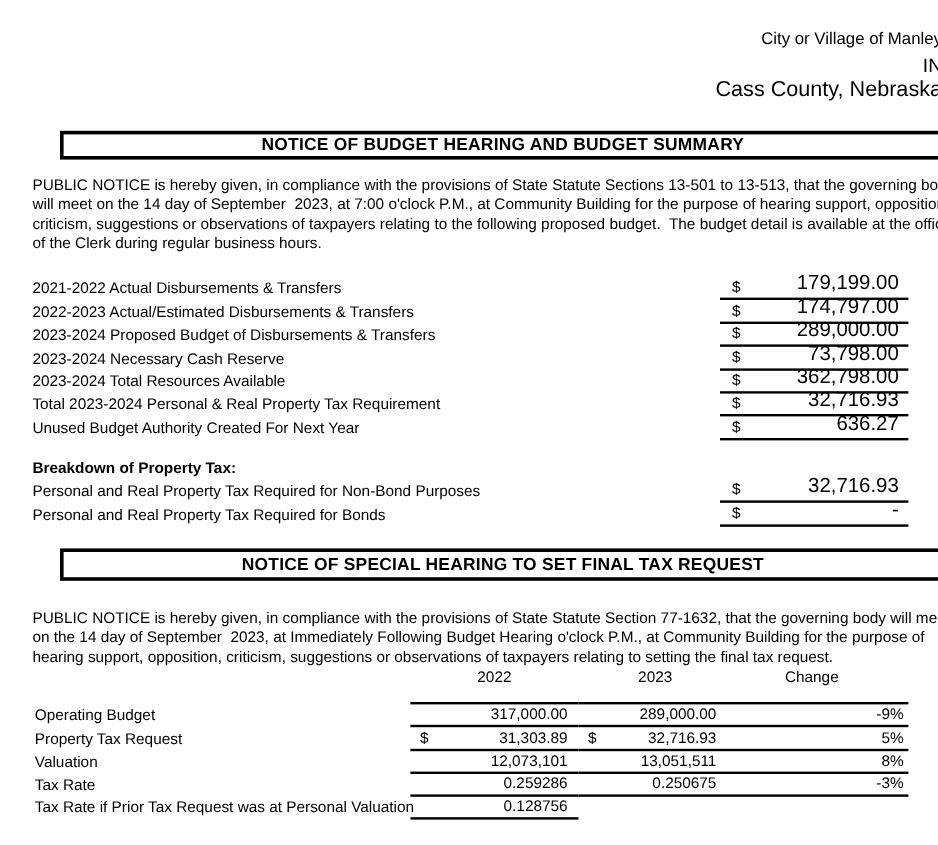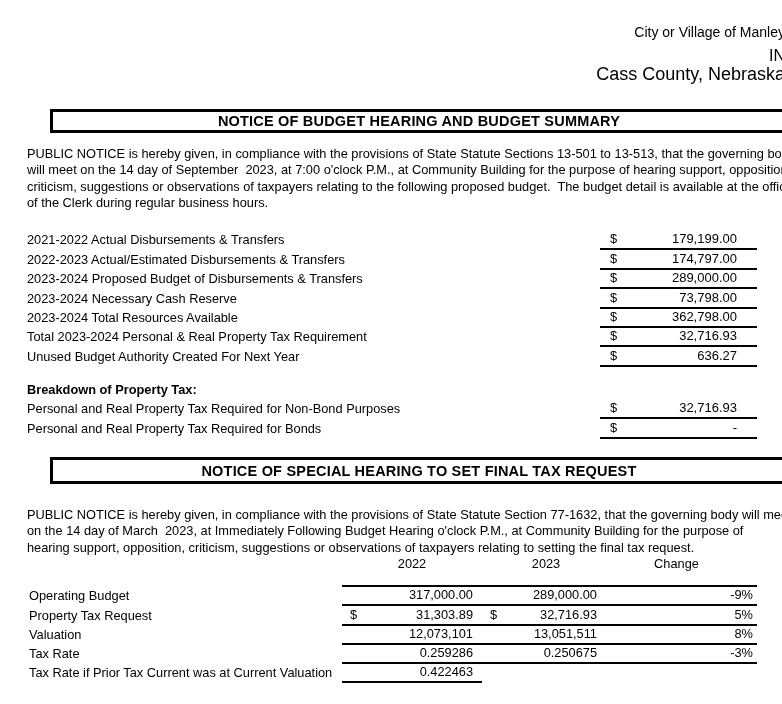--- a/index.html
+++ b/index.html
@@ -47,21 +47,21 @@
   .t1 { position: absolute; left: 0; width: 782px; }
   .t1-main { top: 231px; }
   .t1-breakdown { top: 400px; }
   .t1-row { position: relative; height: 19.4px; }
   .t1-label { position: absolute; left: 27px; bottom: 3px; font-size: 12.8px; white-space: pre; }
   .t1-amount-cell {
     position: absolute; left: 600px; width: 157px; top: 0; bottom: 0;
     box-sizing: border-box; border-bottom: 2px solid #000000;
   }
   .t1-amount-cell .cur { position: absolute; left: 10px; bottom: 2px; font-size: 12.8px; }
-  .t1-amount-cell .amt { position: absolute; right: 20px; bottom: 2px; font-size: 13px; }
+  .t1-amount-cell .amt { position: absolute; right: 8px; bottom: 2px; font-size: 17px; }
 
   .breakdown-heading {
     position: absolute; left: 27px; top: 382px;
     font-size: 12.8px; font-weight: bold;
   }
 
   
   .t2 { position: absolute; left: 0; top: 567px; width: 782px; font-size: 12.8px; }
   .t2-row { position: relative; height: 19.3px; }
   .t2-row.t2-header { height: 20px; }
@@ -169,21 +169,21 @@
       </span>
     </div>
   </div>
 
   <div class="notice-box box2">
     <span>NOTICE OF SPECIAL HEARING TO SET FINAL TAX REQUEST</span>
   </div>
 
   <div class="para para2">
     <div class="para-line">PUBLIC NOTICE is hereby given, in compliance with the provisions of State Statute Section 77-1632, that the governing body will meet</div>
-    <div class="para-line">on the 14 day of March  2023, at Immediately Following Budget Hearing o'clock P.M., at Community Building for the purpose of</div>
+    <div class="para-line">on the 14 day of September  2023, at Immediately Following Budget Hearing o'clock P.M., at Community Building for the purpose of</div>
     <div class="para-line">hearing support, opposition, criticism, suggestions or observations of taxpayers relating to setting the final tax request.</div>
   </div>
 
   <div class="t2">
     <div class="t2-row t2-header">
       <span class="t2-cell c2022 bordered hdr-cell">
         <span class="colhead">2022</span>
       </span>
       <span class="t2-cell c2023 bordered hdr-cell">
         <span class="colhead">2023</span>
@@ -247,24 +247,24 @@
       <span class="t2-cell c2023 bordered">
         <span class="cur"></span>
         <span class="val">0.250675</span>
       </span>
       <span class="t2-cell cchange bordered">
         <span class="val">-3%</span>
       </span>
     </div>
 
     <div class="t2-row">
-      <span class="t2-label">Tax Rate if Prior Tax Current was at Current Valuation</span>
-      <span class="t2-cell c2022 bordered">
-        <span class="cur"></span>
-        <span class="val">0.422463</span>
+      <span class="t2-label">Tax Rate if Prior Tax Request was at Personal Valuation</span>
+      <span class="t2-cell c2022 bordered">
+        <span class="cur"></span>
+        <span class="val">0.128756</span>
       </span>
       <span class="t2-cell c2023">
         <span class="cur"></span>
         <span class="val"></span>
       </span>
       <span class="t2-cell cchange">
         <span class="val"></span>
       </span>
     </div>
   </div>

